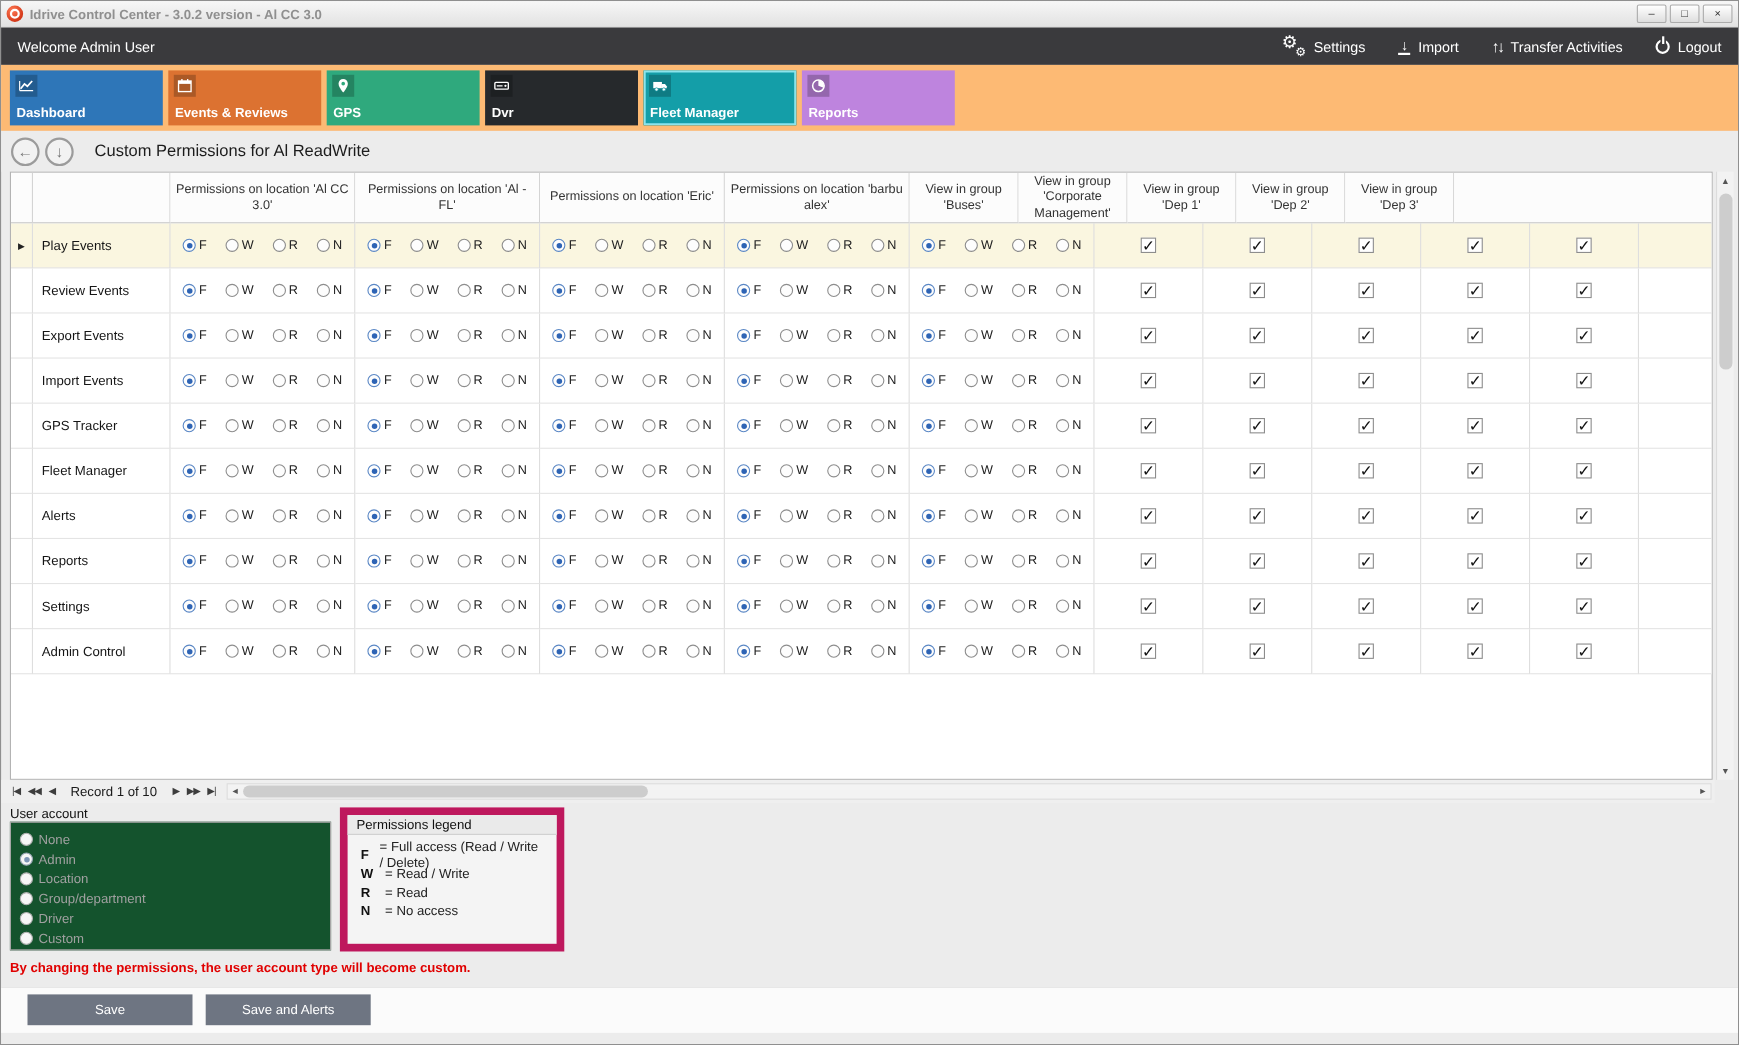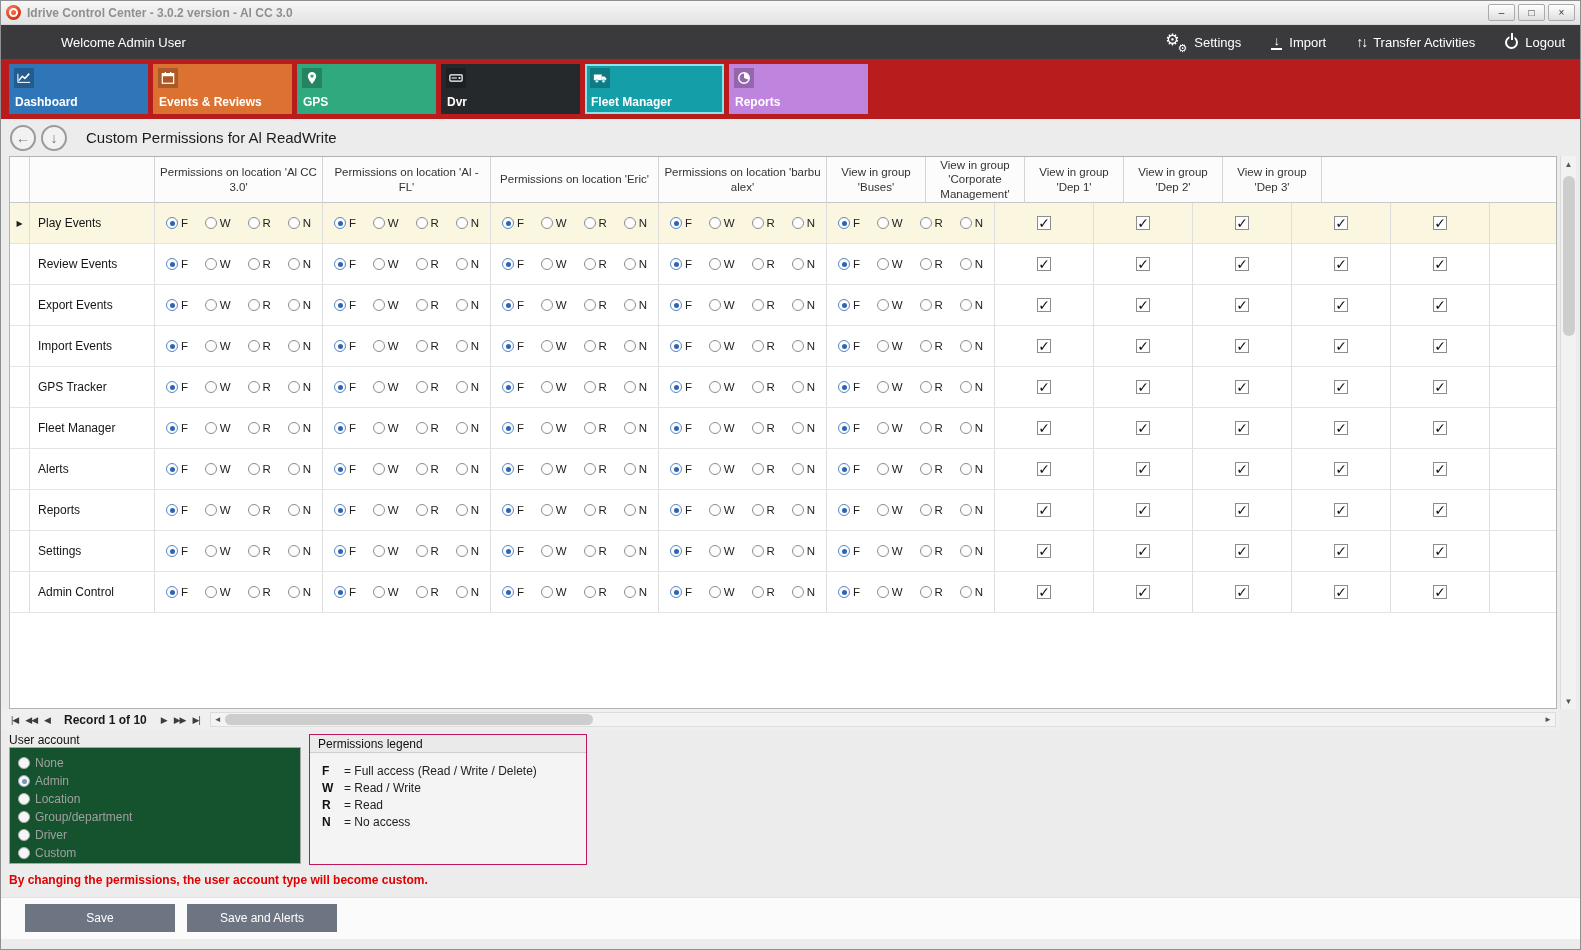--- a/index.html
+++ b/index.html
@@ -10,35 +10,35 @@
   
   .titlebar { position:absolute; left:0; top:0; width:100%; height:24px; background:linear-gradient(#f7f7f7,#e2e2e2); border-bottom:1px solid #d6d6d6; display:flex; align-items:center; padding:0 5px; }
   .appicon { width:15px; height:15px; border-radius:50%; background:radial-gradient(circle at 35% 30%, #ff7a55, #c21d00); position:relative; margin-right:6px; flex:none; }
   .appicon::after { content:''; position:absolute; inset:3px; border:2px solid #fff; border-radius:50%; }
   .wtitle { font-size:12px; font-weight:bold; color:#8f8f8f; }
   .capbtns { margin-left:auto; display:flex; gap:3px; }
   .capbtn { width:27px; height:17px; border:1px solid #ababab; background:linear-gradient(#ffffff,#dedede); display:flex; align-items:center; justify-content:center; font-size:10px; color:#333; border-radius:2px; cursor:pointer; }
 
   
   .topbar { position:absolute; left:0; top:24px; width:100%; height:34px; background:var(--topbar,#3a3a3d); color:#fff; display:flex; align-items:center; padding:0 15px; }
-  .welcome { font-size:13px;margin-left:45px; }
+  .welcome { font-size:13px; }
   .actions { margin-left:auto; display:flex; align-items:center; gap:30px; }
   .action { display:flex; align-items:center; gap:7px; font-size:13px; cursor:pointer; }
   .icon-gears { position:relative; width:22px; height:18px; }
   .icon-gears .g1 { position:absolute; left:0; top:-2px; font-size:16px; line-height:18px; }
   .icon-gears .g2 { position:absolute; right:0; bottom:-3px; font-size:11px; line-height:11px; }
   .icon-import { display:inline-flex; flex-direction:column; align-items:center; }
   .icon-import .arr { font-size:13px; font-weight:bold; line-height:11px; }
   .icon-import .tray { width:11px; height:2px; background:#fff; margin-top:2px; }
   .icon-transfer { font-weight:bold; font-size:14px; letter-spacing:-2px; }
   .icon-power { position:relative; width:13px; height:13px; border:2px solid #fff; border-radius:50%; }
   .icon-power::after { content:''; position:absolute; left:3.5px; top:-5px; width:2px; height:7px; background:#fff; box-shadow:0 0 0 1.5px var(--topbar,#3a3a3d); }
 
   
-  .tabstrip { position:absolute; left:0; top:58px; width:100%; height:60px; background:#b91c1c; display:flex; gap:5px; padding:5px 0 0 8px; }
+  .tabstrip { position:absolute; left:0; top:58px; width:100%; height:60px; background:#fdba74; display:flex; gap:5px; padding:5px 0 0 8px; }
   .tab { position:relative; width:139px; height:50px; color:#fff; cursor:pointer; flex:none; }
   .tab .icbox { position:absolute; left:5px; top:4px; width:20px; height:20px; background:rgba(0,0,0,0.22); display:flex; align-items:center; justify-content:center; }
   .tab .tlabel { position:absolute; left:6px; bottom:5px; font-size:12px; font-weight:bold; white-space:nowrap; }
   .tab.selected { box-shadow:inset 0 0 0 2px rgba(160,240,248,0.85); }
 
   
   .toolbar { position:absolute; left:0; top:118px; width:100%; height:37px; background:#ececec; display:flex; align-items:center; padding-left:9px; }
   .circlebtn { width:26px; height:26px; border:2px solid #9b9b9b; border-radius:50%; background:#f2f2f2; color:#777; display:flex; align-items:center; justify-content:center; font-size:14px; cursor:pointer; margin-right:5px; flex:none; }
   .pagetitle { font-size:15px; color:#1c1c1c; margin-left:14px; }
 
@@ -61,21 +61,21 @@
   .radio { width:12px; height:12px; border:1px solid #8d8d8d; border-radius:50%; background:#fdfdfd; position:relative; flex:none; }
   .radio.sel { border-color:#5a87c5; }
   .radio.sel::after { content:''; position:absolute; inset:2.5px; background:var(--radio-sel,#2e64b5); border-radius:50%; }
   .rlabel { font-size:11.5px; color:#222; }
   .cbx { width:14px; height:14px; border:1px solid #8d8d8d; background:#fff; display:flex; align-items:center; justify-content:center; font-size:14px; font-weight:bold; color:#111; line-height:12px; cursor:pointer; }
   .tri { color:#222; font-size:8px; }
 
   
   .navbar { position:absolute; left:0; top:708px; width:1558px; height:21px; background:#efefef; display:flex; align-items:center; padding-left:10px; }
   .navbtn { font-size:9px; color:#3d3d3d; cursor:pointer; margin-right:7px; letter-spacing:-1px; white-space:nowrap; }
-  .rectext { font-size:12px; color:#1a1a1a; margin:0 14px 0 7px;font-weight:bold; }
+  .rectext { font-size:12px; color:#1a1a1a; margin:0 14px 0 7px; }
   .hscroll { flex:1 1 auto; height:15px; margin:0 3px; background:#f3f3f3; border:1px solid #dcdcdc; display:flex; align-items:center; position:relative; }
   .harrow { font-size:8px; color:#555; width:14px; text-align:center; cursor:pointer; flex:none; }
   .htrack { position:relative; flex:1 1 auto; height:100%; }
   .hthumb { position:absolute; left:0; top:1px; height:11px; width:368px; background:#cdcdcd; border-radius:6px; cursor:pointer; }
 
   
   .vscroll { position:absolute; left:1559px; top:155px; width:16px; height:553px; background:#f2f2f2; border-left:1px solid #dcdcdc; }
   .varrow { width:100%; height:16px; display:flex; align-items:center; justify-content:center; font-size:8px; color:#555; cursor:pointer; }
   .varrow.bottom { position:absolute; bottom:0; }
   .vthumb { position:absolute; left:2px; top:20px; width:12px; height:160px; background:#cdcdcd; border-radius:6px; cursor:pointer; }
@@ -83,21 +83,21 @@
   
   .footer { position:absolute; left:0; top:729px; width:100%; height:221px; background:#ececec; }
   .ua-label { position:absolute; left:8px; top:3px; font-size:12px; color:#111; }
   .ua-panel { position:absolute; left:8px; top:17px; width:292px; height:117px; background:#14532d; border:1px solid #a6a6a6; padding:6px 0 0 8px; }
   .ua-opt { display:flex; align-items:center; gap:5px; height:18px; }
   .ua-opt .radio { border-color:#b0b0b0; background:#f6f6f6; }
   .ua-opt .radio.sel { border-color:#9aa7b5; }
   .ua-opt .radio.sel::after { background:#7c95b5; }
   .ua-opt .olabel { font-size:12px; color:#a0a0a0; }
 
-  .legend { position:absolute; left:308px; top:4px; width:278px; height:131px; background:#f4f4f4; border:1px solid #be185d; }
+  .legend { position:absolute; left:308px; top:4px; width:204px; height:131px; background:#f4f4f4; border:7px solid #be185d; }
   .legend-head { height:18px; background:#eaeaea; border-bottom:1px solid #cfcfcf; display:flex; align-items:center; padding-left:8px; font-size:12px; color:#111; }
   .legend-body { padding:9px 12px; }
   .legend-row { display:flex; height:17px; align-items:center; }
   .legend-key { width:22px; font-weight:bold; font-size:12px; color:#111; }
   .legend-desc { font-size:12px; color:#222; }
 
   .warning { position:absolute; left:8px; top:143px; font-size:12px; font-weight:bold; color:var(--warning,#e00000); }
 
   .btnband { position:absolute; left:0; top:167px; width:100%; height:42px; background:#fbfbfb; border-top:1px solid #e2e2e2; }
   .btn { position:absolute; top:6px; width:150px; height:28px; background:#6e7582; color:#fff; font-size:12px; display:flex; align-items:center; justify-content:center; cursor:pointer; font-family:inherit; border:none; }

